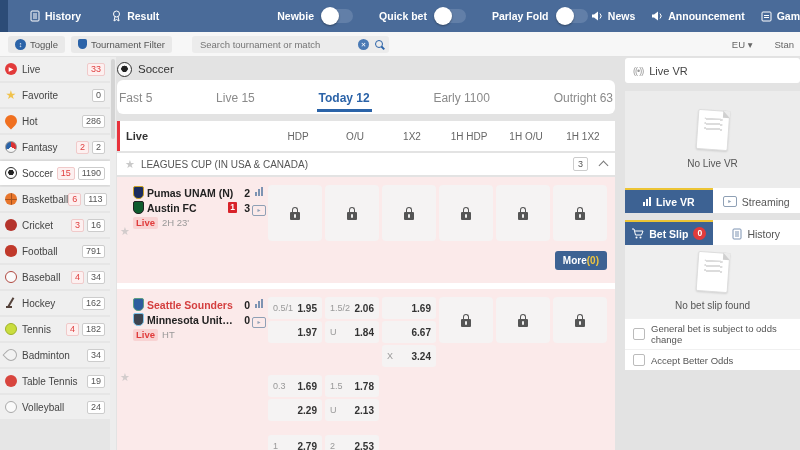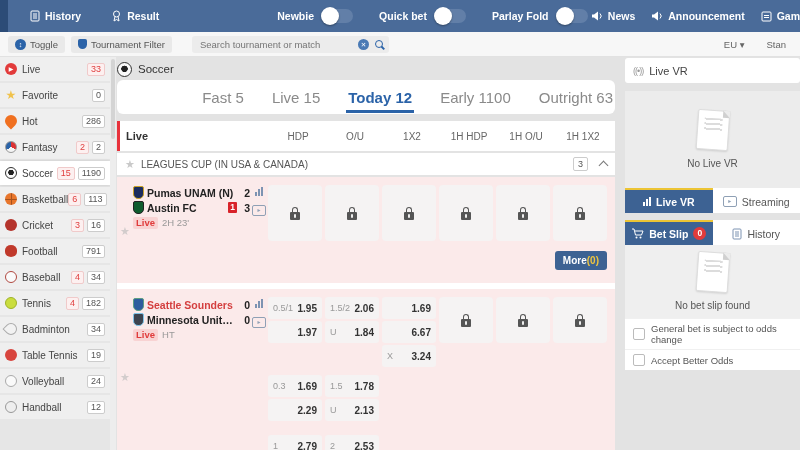--- a/index.html
+++ b/index.html
@@ -27,21 +27,21 @@
   .shield{width:9px;height:10px;background:#2b63a8;border-radius:2px 2px 5px 5px;flex:none}
   .search{display:flex;align-items:center;background:#ececec;border-radius:3px;height:17px;width:185px;
           padding:0 6px;margin-left:14px}
   .search input{border:0;background:transparent;outline:none;font-size:9.5px;color:#666;flex:1;
                 font-family:"Liberation Sans",sans-serif}
   .xcircle{width:11px;height:11px;border-radius:50%;background:#4a7ab5;color:#fff;font-size:6.5px;
            line-height:11px;text-align:center;cursor:pointer}
   .mag{width:6px;height:6px;border:1.5px solid #2b63a8;border-radius:50%;position:relative;margin-left:6px;cursor:pointer}
   .mag::after{content:'';position:absolute;width:4px;height:1.5px;background:#2b63a8;transform:rotate(45deg);
               left:5px;top:6px}
-  .tbar-right{margin-left:auto;display:flex;gap:22px;align-items:flex-start;color:#666;padding-right:14px}
+  .tbar-right{margin-left:auto;display:flex;gap:22px;align-items:flex-start;color:#666;padding-right:6px}
   
   .sidebar{position:absolute;left:0;top:57px;width:110px;bottom:0;background:#e6e6e6;overflow:hidden}
   .side-scroll{position:absolute;left:110px;top:57px;width:6px;bottom:0;background:#ededed}
   .side-thumb{position:absolute;left:1px;top:2px;width:4px;height:80px;background:#d4d4d4;border-radius:2px}
   .sitem{height:24px;margin-bottom:2px;background:#efefef;display:flex;align-items:center;
          padding:0 5px;font-size:10px;color:#444;cursor:pointer}
   .sitem.sel{background:#fff;box-shadow:0 0 3px rgba(0,0,0,.15)}
   .sicon{width:12px;height:12px;border-radius:50%;margin-right:5px;flex:none;text-align:center;box-sizing:border-box}
   .badge-red{margin-left:auto;color:#e04040;background:#fdf0f0;border:1px solid #f0caca;border-radius:2px;
              font-size:9px;padding:0 3px;line-height:11px}
@@ -65,22 +65,22 @@
   .ic-ten{background:#cadd3e;border:1px solid #9fb32a}
   .ic-bad{background:#f2f2f2;border:1px solid #aaa;border-radius:50% 50% 50% 0;transform:rotate(45deg)}
   .ic-tt{background:#d8453e}
   .ic-vol{background:#fafafa;border:1px solid #aaa}
   .ic-han{background:#eee;border:1px solid #999}
   
   .main{position:absolute;left:117px;top:58px;width:498px;bottom:0;display:flex;flex-direction:column;overflow:hidden}
   .m-title{height:22px;display:flex;align-items:center;gap:6px;font-size:11.5px;color:#333;flex:none}
   .ball{width:13px;height:13px;border-radius:50%;background:radial-gradient(circle at 50% 45%,#222 0 3px,#fafafa 3.5px);
         border:1px solid #333;flex:none}
-  .tabs{background:#fff;border-radius:6px;height:34px;display:flex;justify-content:flex-end;align-items:center;
-        gap:24px;font-size:15px;color:#8a8a8a;flex:none;margin-bottom:7px}
+  .tabs{background:#fff;border-radius:6px;height:34px;display:flex;justify-content:space-between;align-items:center;
+        gap:24px;font-size:12px;color:#8a8a8a;flex:none;margin-bottom:7px}
   .tab{padding:8px 2px 4px;border-bottom:3px solid transparent;cursor:pointer}
   .tab.act{color:#2b63a8;font-weight:bold;border-bottom-color:#2b63a8}
   .livehdr{background:#fff;height:30px;border-left:3px solid #e8323c;display:flex;align-items:center;
            font-size:10px;color:#666;flex:none;margin-bottom:2px}
   .lh-label{width:148px;padding-left:6px;font-weight:bold;color:#333;font-size:11px;box-sizing:border-box}
   .col-h{width:54px;margin-left:3px;text-align:center}
   .league{background:#fff;height:22px;display:flex;align-items:center;font-size:10px;color:#555;
           flex:none;padding:0 8px;gap:6px;margin-bottom:2px}
   .lstar{color:#c9c9c9;font-size:11px;cursor:pointer}
   .lcount{margin-left:auto;border:1px solid #ccc;border-radius:2px;padding:0 4px;font-size:9px;line-height:12px;color:#555}
@@ -290,20 +290,26 @@
 
     <span class="badge-gray solo">791</span>
   </div>
   <div class="sitem">
     <span class="sicon ic-bb"></span>
     <span>Baseball</span>
     <span class="badge-red">4</span>
     <span class="badge-gray">34</span>
   </div>
   <div class="sitem">
+    <span class="sicon ic-hoc"></span>
+    <span>Hockey</span>
+
+    <span class="badge-gray solo">162</span>
+  </div>
+  <div class="sitem">
     <span class="sicon ic-ten"></span>
     <span>Tennis</span>
     <span class="badge-red">4</span>
     <span class="badge-gray">182</span>
   </div>
   <div class="sitem">
     <span class="sicon ic-bad"></span>
     <span>Badminton</span>
 
     <span class="badge-gray solo">34</span>
@@ -312,26 +318,20 @@
     <span class="sicon ic-tt"></span>
     <span>Table Tennis</span>
 
     <span class="badge-gray solo">19</span>
   </div>
   <div class="sitem">
     <span class="sicon ic-vol"></span>
     <span>Volleyball</span>
 
     <span class="badge-gray solo">24</span>
-  </div>
-  <div class="sitem">
-    <span class="sicon ic-han"></span>
-    <span>Handball</span>
-
-    <span class="badge-gray solo">12</span>
   </div>
 </div>
 <div class="side-scroll">
     <div class="side-thumb"></div>
   </div>
 
 <div class="main">
   <div class="m-title">
     <span class="ball"></span>
     <span>Soccer</span>

